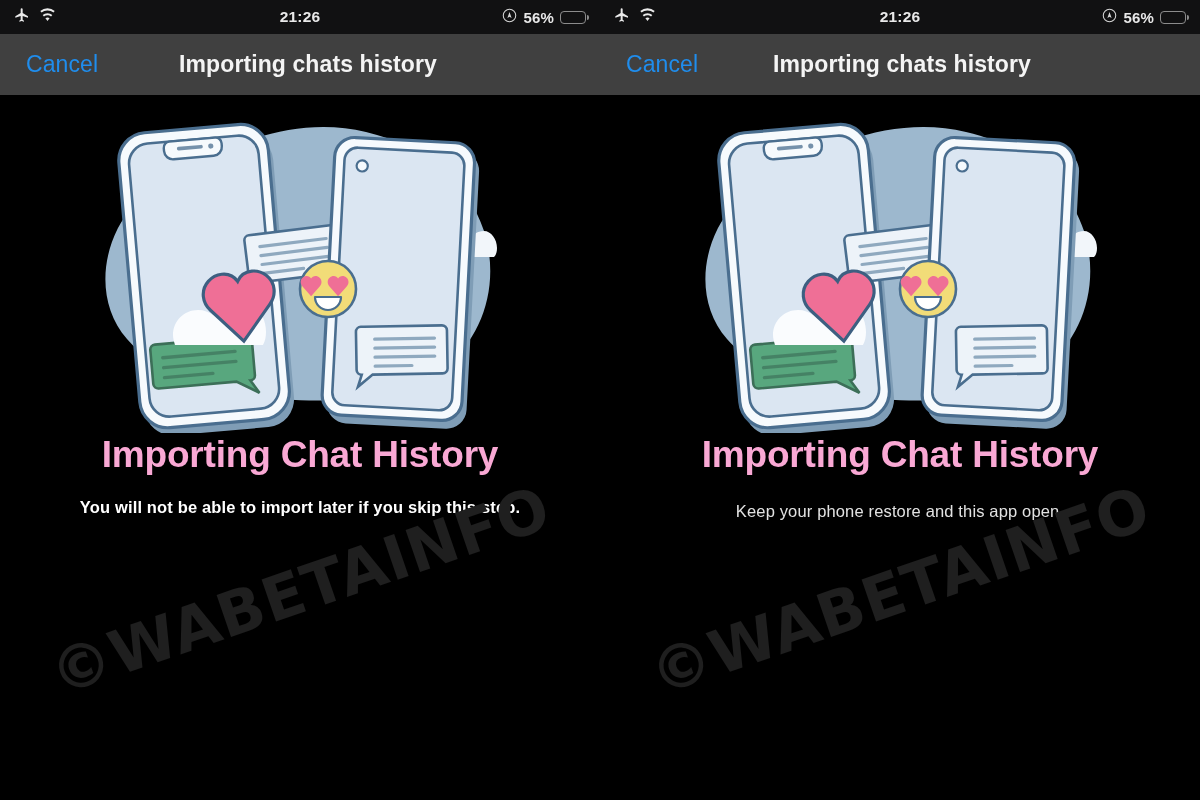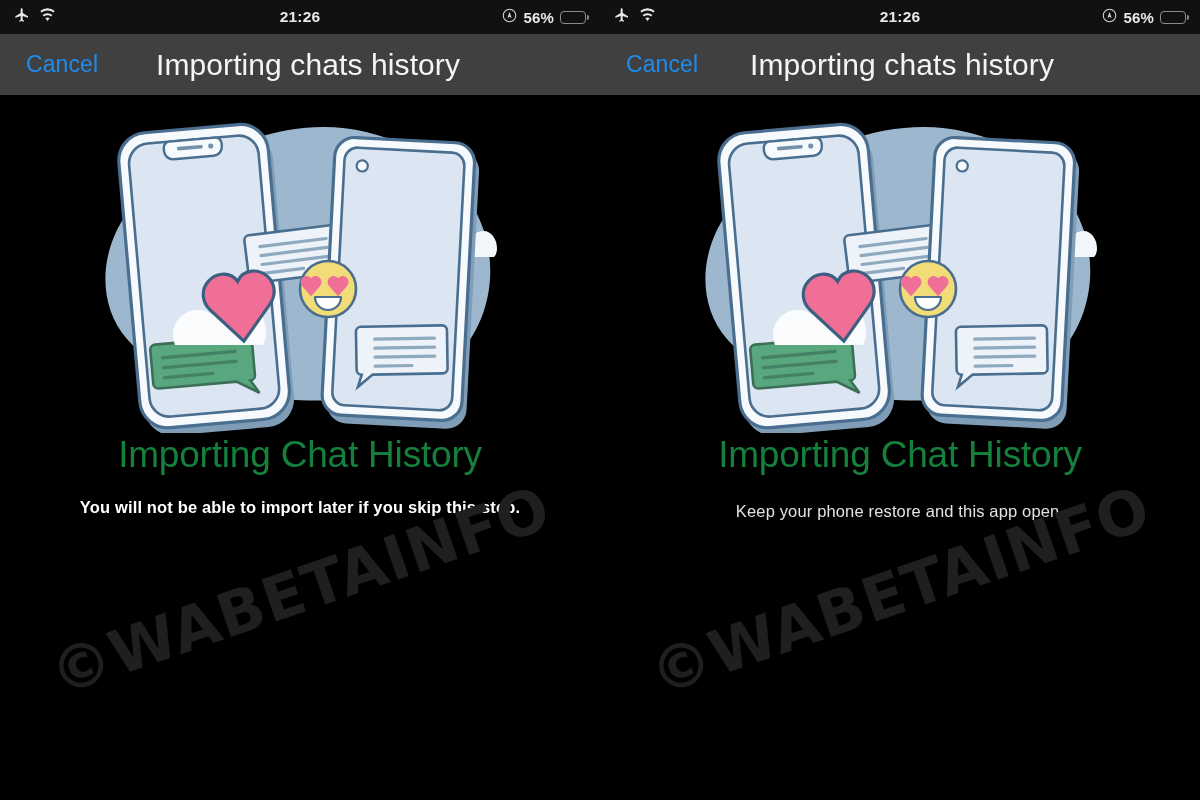--- a/index.html
+++ b/index.html
@@ -73,21 +73,21 @@
   .nav-cancel {
     font-size: 23px;
     color: #1f8ded;
     letter-spacing: .1px;
     cursor: pointer;
     position: relative; z-index: 2;
   }
   .nav-title {
     position: absolute; left: 16px; right: 0;
     text-align: center;
-    font-size: 30px; font-weight: normal;
+    font-size: 23px; font-weight: bold;
     color: #f4f4f4;
     letter-spacing: .1px;
     pointer-events: none;
   }
   .nav-title-shift { transform: translateX(-6px); }
 
   
   .screen-body {
     position: relative;
     height: 705px;
@@ -102,22 +102,22 @@
   .illus svg { display: block; width: 100%; height: 100%; }
 
   .texts {
     position: absolute;
     left: 0; right: 0; top: 340px;
     text-align: center;
     padding: 0 18px;
   }
   .headline {
     font-size: 37px;
-    font-weight: normal;
-    color: #15803d;
+    font-weight: bold;
+    color: #f9a8d4;
     letter-spacing: -0.2px;
     line-height: 1.1;
   }
   .subline {
     margin-top: 26px;
     font-size: 16.5px;
     color: #e2e2e2;
     letter-spacing: .15px;
   }
   .warnline {

